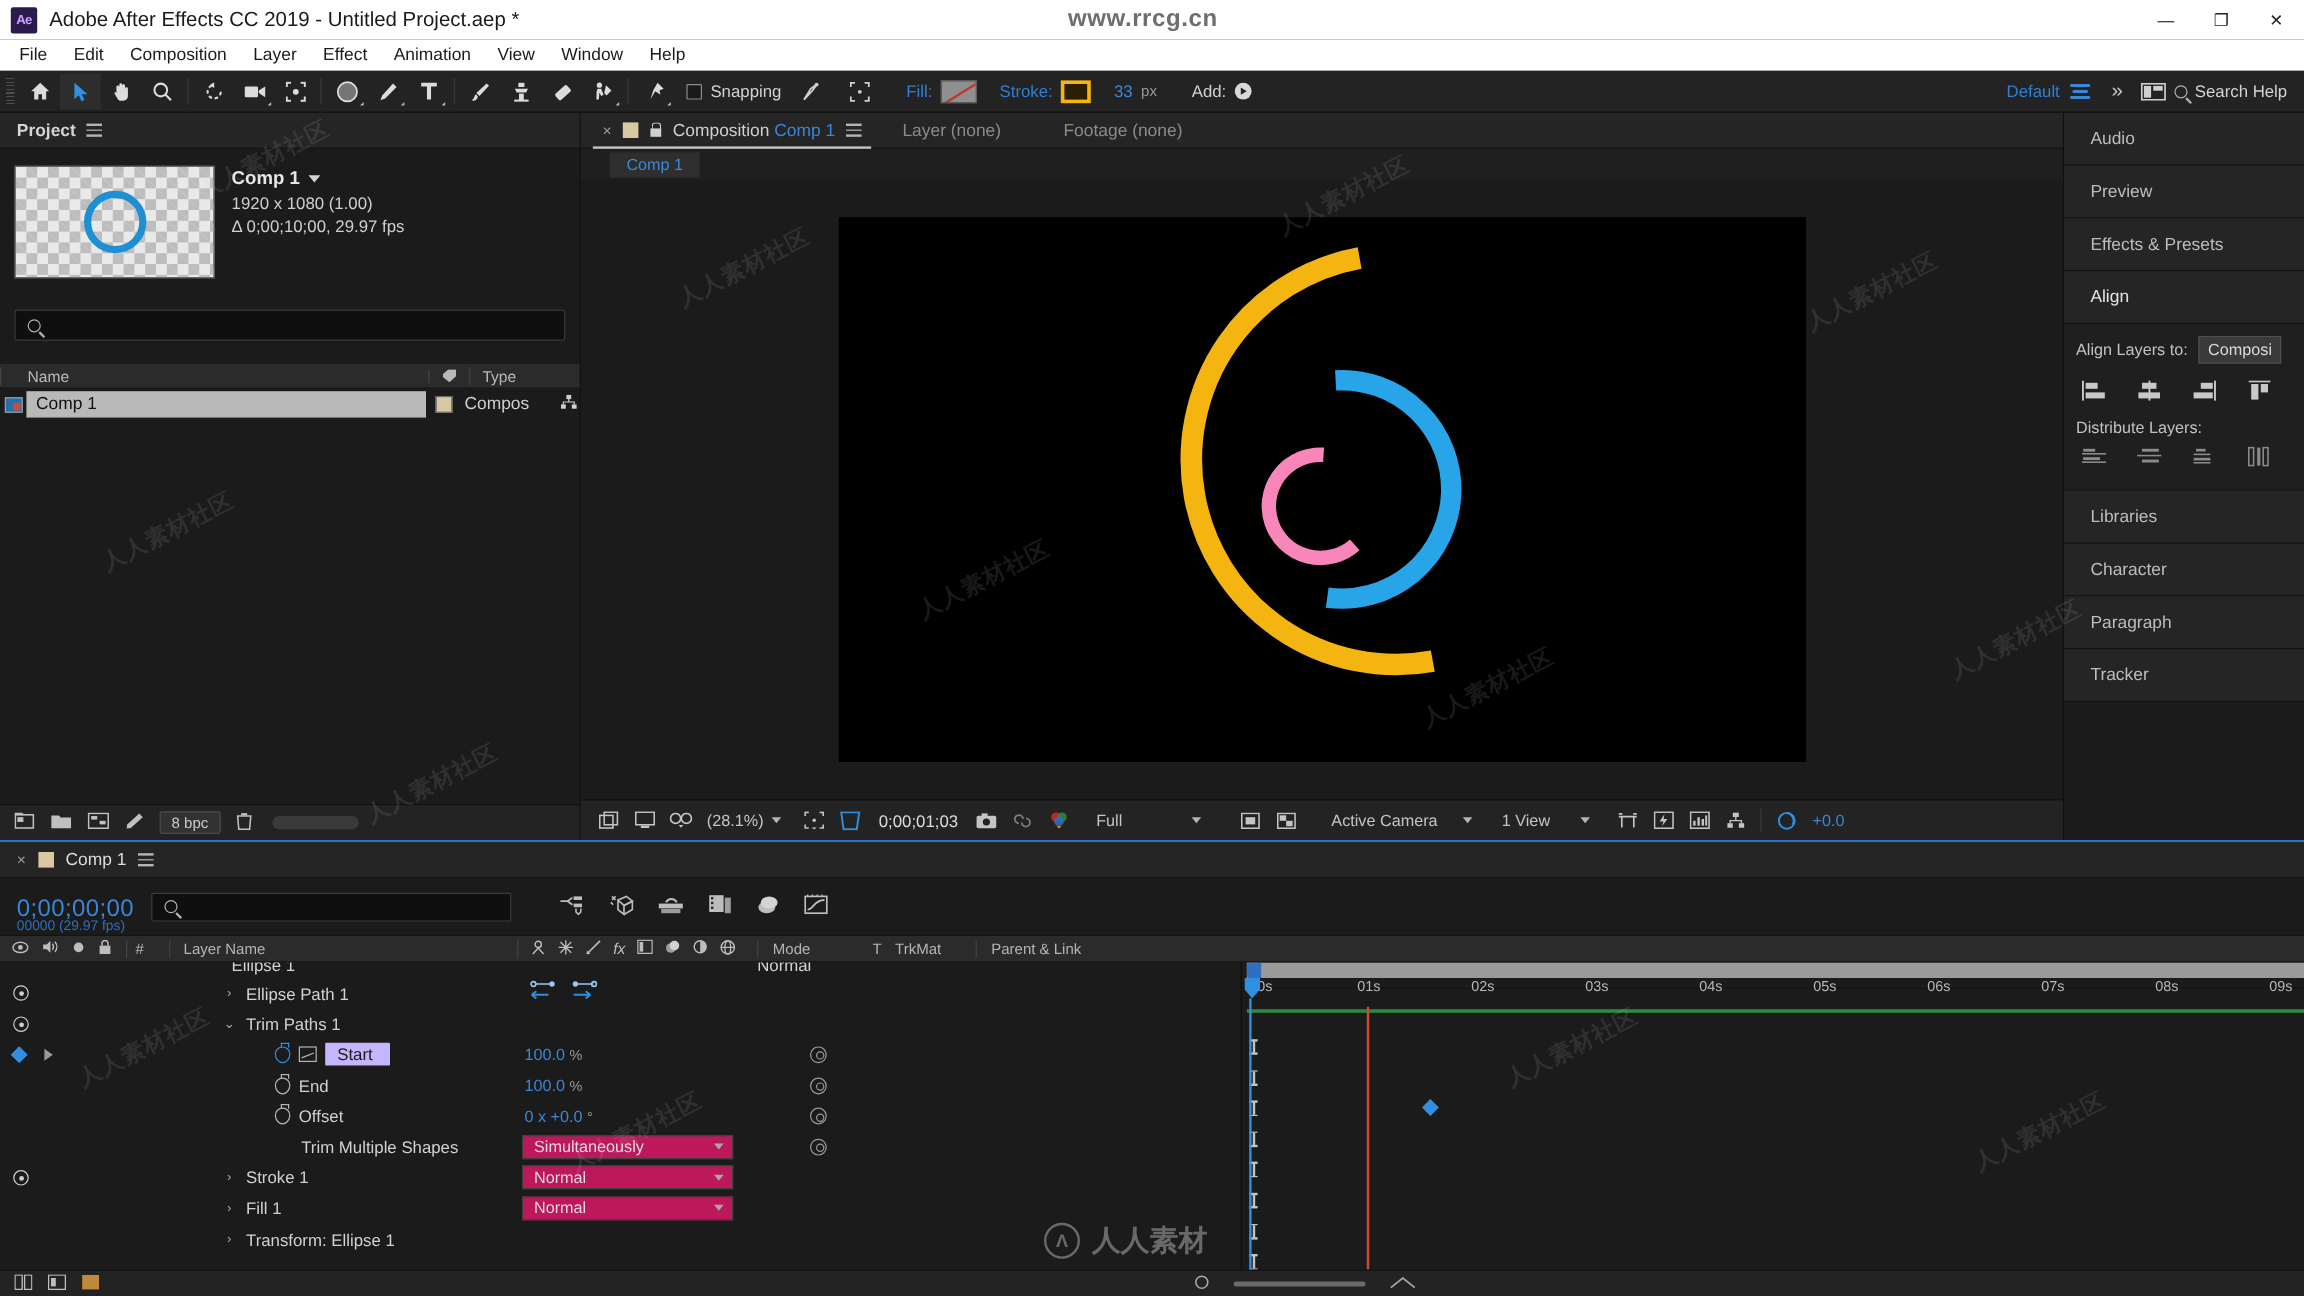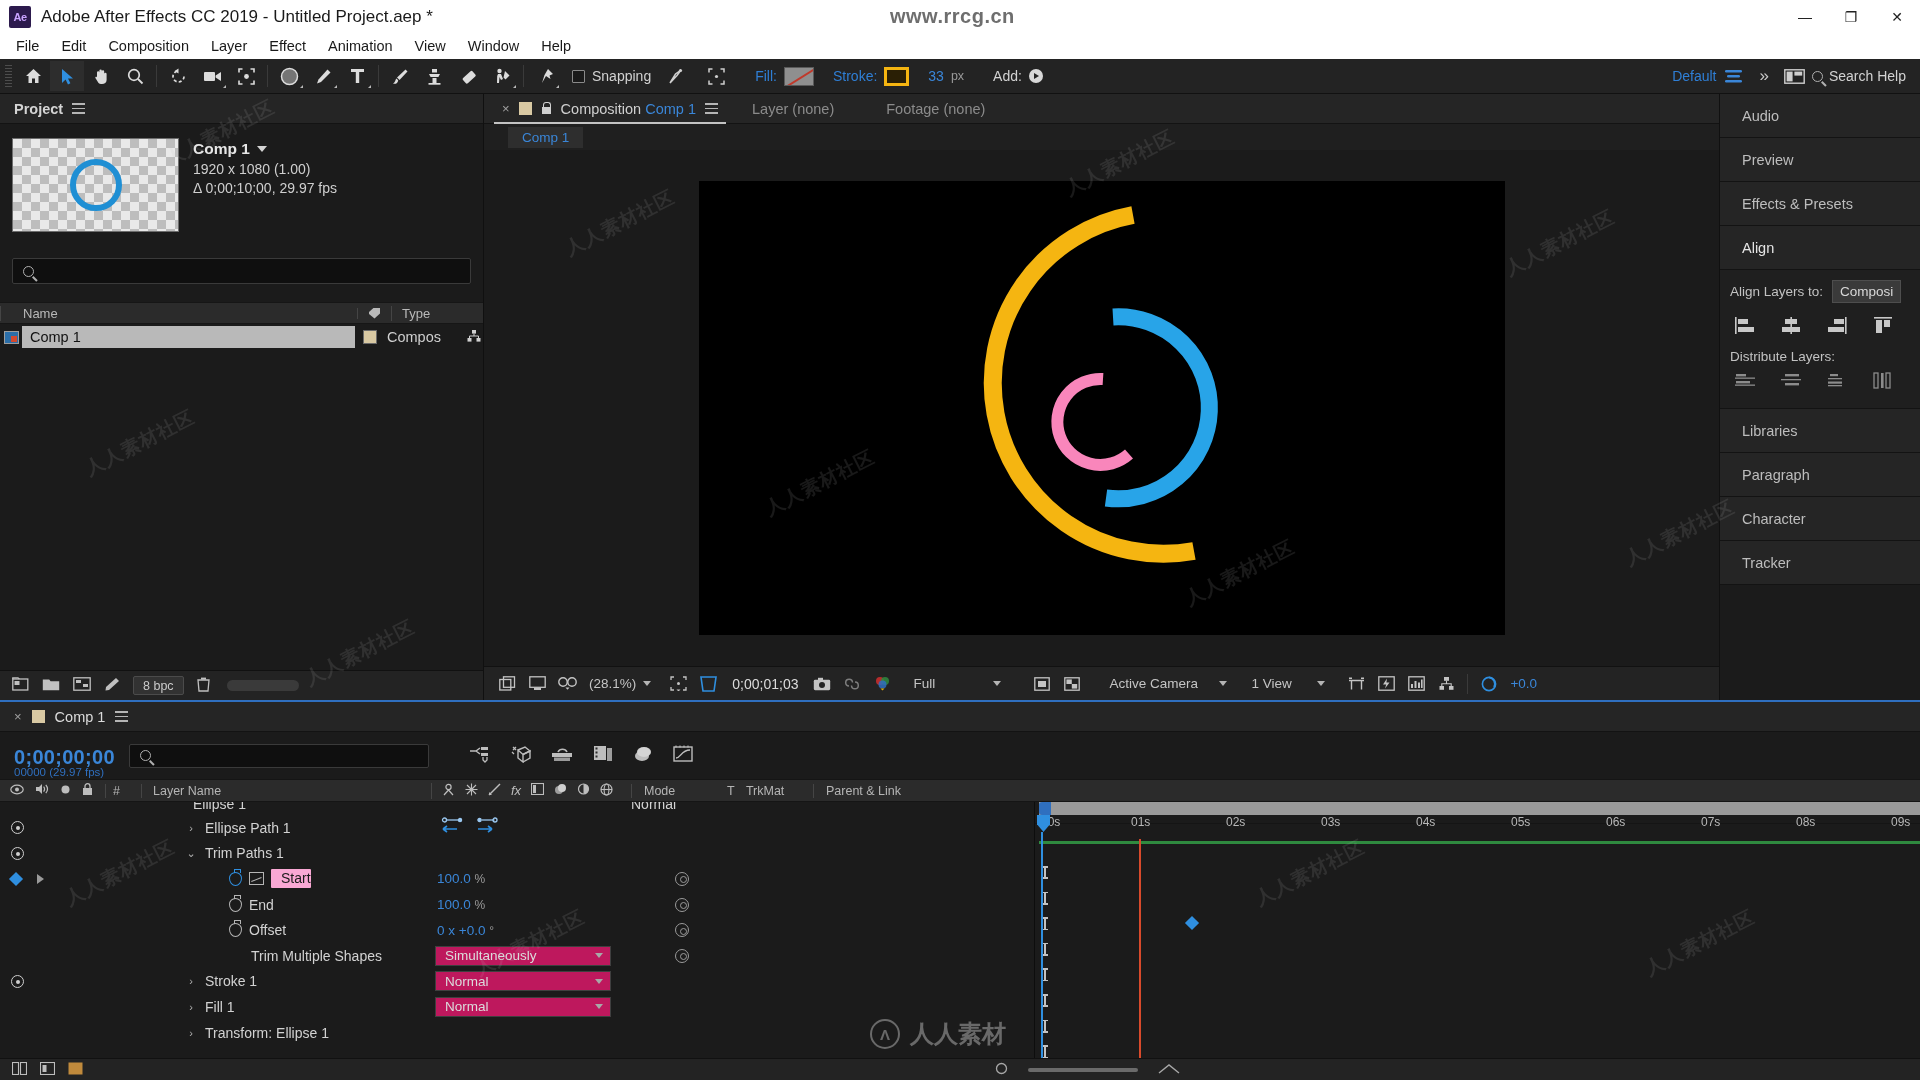--- a/index.html
+++ b/index.html
@@ -156,21 +156,21 @@
   .al-sel { background:#3a3a3a; border:1px solid #4e4e4e; padding:3px 7px; color:#d8d8d8; font-size:13.5px;
     white-space:nowrap; overflow:hidden; }
   .al-icons { display:flex; gap:24px; padding:14px 0 4px 4px; }
   .dist-lbl { font-size:13.5px; color:#c2c2c2; padding-top:8px;}
 
   
   .tl { height:380px; background:#1b1b1b; border-top:2px solid #2f6fbf; display:flex; flex-direction:column; flex:0 0 380px;}
   .tl-tabs { height:30px; background:#252525; display:flex; align-items:center; gap:10px; padding-left:14px;
     border-bottom:1px solid #131313;}
   .tl-ctrl { height:48px; display:flex; align-items:center; border-bottom:1px solid #151515; position:relative;}
-  .tc-big { color:#3a86d8; font-size:20px; font-weight:bold; padding-left:14px; letter-spacing:0.3px;margin-top:12px;}
+  .tc-big { color:#3a86d8; font-size:20px; font-weight:normal; padding-left:14px; letter-spacing:0.3px;margin-top:12px;}
   .tc-sub { color:#2f6fbf; font-size:11.5px; padding-left:14px; margin-top:-3px;}
   .tl-search { margin-left:14px; width:300px; height:24px; background:#0f0f0f; border:1px solid #3a3a3a;
     display:flex; align-items:center; padding-left:10px; border-radius:2px;}
   .tl-tools { display:flex; align-items:center; gap:20px; margin-left:40px;}
   .tl-hdr { height:22px; background:#2b2b2b; display:flex; align-items:center; font-size:12.5px; color:#b5b5b5;
     border-bottom:1px solid #151515;}
   .eyecol { width:105px; display:flex; align-items:center; gap:11px; padding-left:10px;}
   .numcol { width:36px; border-left:1px solid #454545; padding-left:7px;}
   .lncol { flex:0 0 290px; border-left:1px solid #454545; padding-left:11px;}
   .swcol { flex:0 0 200px; display:flex; align-items:center; gap:10px; padding-left:10px; border-left:1px solid #454545;}
@@ -188,21 +188,21 @@
   .kfarrow { width:0;height:0;border-left:7px solid #9a9a9a;border-top:5px solid transparent;border-bottom:5px solid transparent;}
   .lrow .pad { width:36px; }
   .lrow .nm { flex:0 0 290px; display:flex; align-items:center; gap:8px;}
   .twisty { color:#b0b0b0; font-size:11px; width:12px; display:inline-block; text-align:center;}
   .stopw { width:13px;height:14px;border:1.7px solid #b5b5b5;border-radius:50% 50% 50% 50%/45% 45% 55% 55%; display:inline-block; position:relative;}
   .stopw.on { border-color:#2f8fe0;}
   .stopw::before{content:"";position:absolute;left:3.5px;top:-4px;width:5px;height:3px;border:1.5px solid #b5b5b5;border-bottom:none;}
   .stopw.on::before{border-color:#2f8fe0;}
   .graphico { width:15px;height:13px;border:1.4px solid #b5b5b5; display:inline-block; position:relative;}
   .graphico::after{content:"";position:absolute;left:1px;top:6px;width:11px;height:1.4px;background:#b5b5b5;transform:rotate(-22deg);}
-  .selname { background:#f9a8d4; color:#1b1b1b; padding:1px 0 2px 10px; border-radius:1px;}
+  .selname { background:#c4b5fd; color:#1b1b1b; padding:1px 14px 2px 10px; border-radius:1px;}
   .lrow .val { flex:0 0 200px; padding-left:6px; color:#3a86d8; font-size:13.5px;}
   .lrow .val .unit{color:#9a9a9a; font-size:12px;}
   .dropsel { width:176px; height:20px; border:1px solid #3f3f3f; background:#be185d; display:flex; align-items:center;
     justify-content:space-between; padding:0 7px 0 9px; color:#dcdcdc; font-size:13.5px; margin-left:4px;}
   .dropsel .carr2 { width:0;height:0;border-left:4px solid transparent;border-right:4px solid transparent;border-top:5px solid #a8a8a8;}
   .lrow .switches { flex:0 0 200px; display:flex; align-items:center; gap:13px; padding-left:10px;}
   .lrow .rightpad { flex:1; display:flex; align-items:center; justify-content:flex-start; padding-left:44px;}
   .spiral { width:14px;height:14px;border-radius:50%;border:1.7px solid #9a9a9a; position:relative;}
   .spiral::after{content:"";position:absolute;left:3.5px;top:3.5px;width:5px;height:5px;border-radius:50%;border:1.5px solid #9a9a9a;}
 
@@ -750,22 +750,22 @@
           <span>
             <svg width="22" height="17" viewBox="0 0 22 17">
                 <rect x="2" y="1" width="4" height="15" fill="none" stroke="#8c8c8c" stroke-width="1.3"></rect>
                 <rect x="9" y="1" width="2.6" height="15" fill="#8c8c8c"></rect>
                 <rect x="14" y="1" width="4" height="15" fill="none" stroke="#8c8c8c" stroke-width="1.3"></rect>
               </svg>
           </span>
         </div>
       </div>
       <div class="dock-item">Libraries</div>
+      <div class="dock-item">Character</div>
       <div class="dock-item">Paragraph</div>
-      <div class="dock-item">Character</div>
       <div class="dock-item">Tracker</div>
       <div style="flex:1;background:#1b1b1b"></div>
     </div>
   </div>
 
   <div class="tl">
     <div class="tl-tabs">
       <span class="xclose">×</span>
       <span class="sq-tan"></span>
       <span style="color:#dcdcdc;font-size:14.5px">Comp 1</span>

